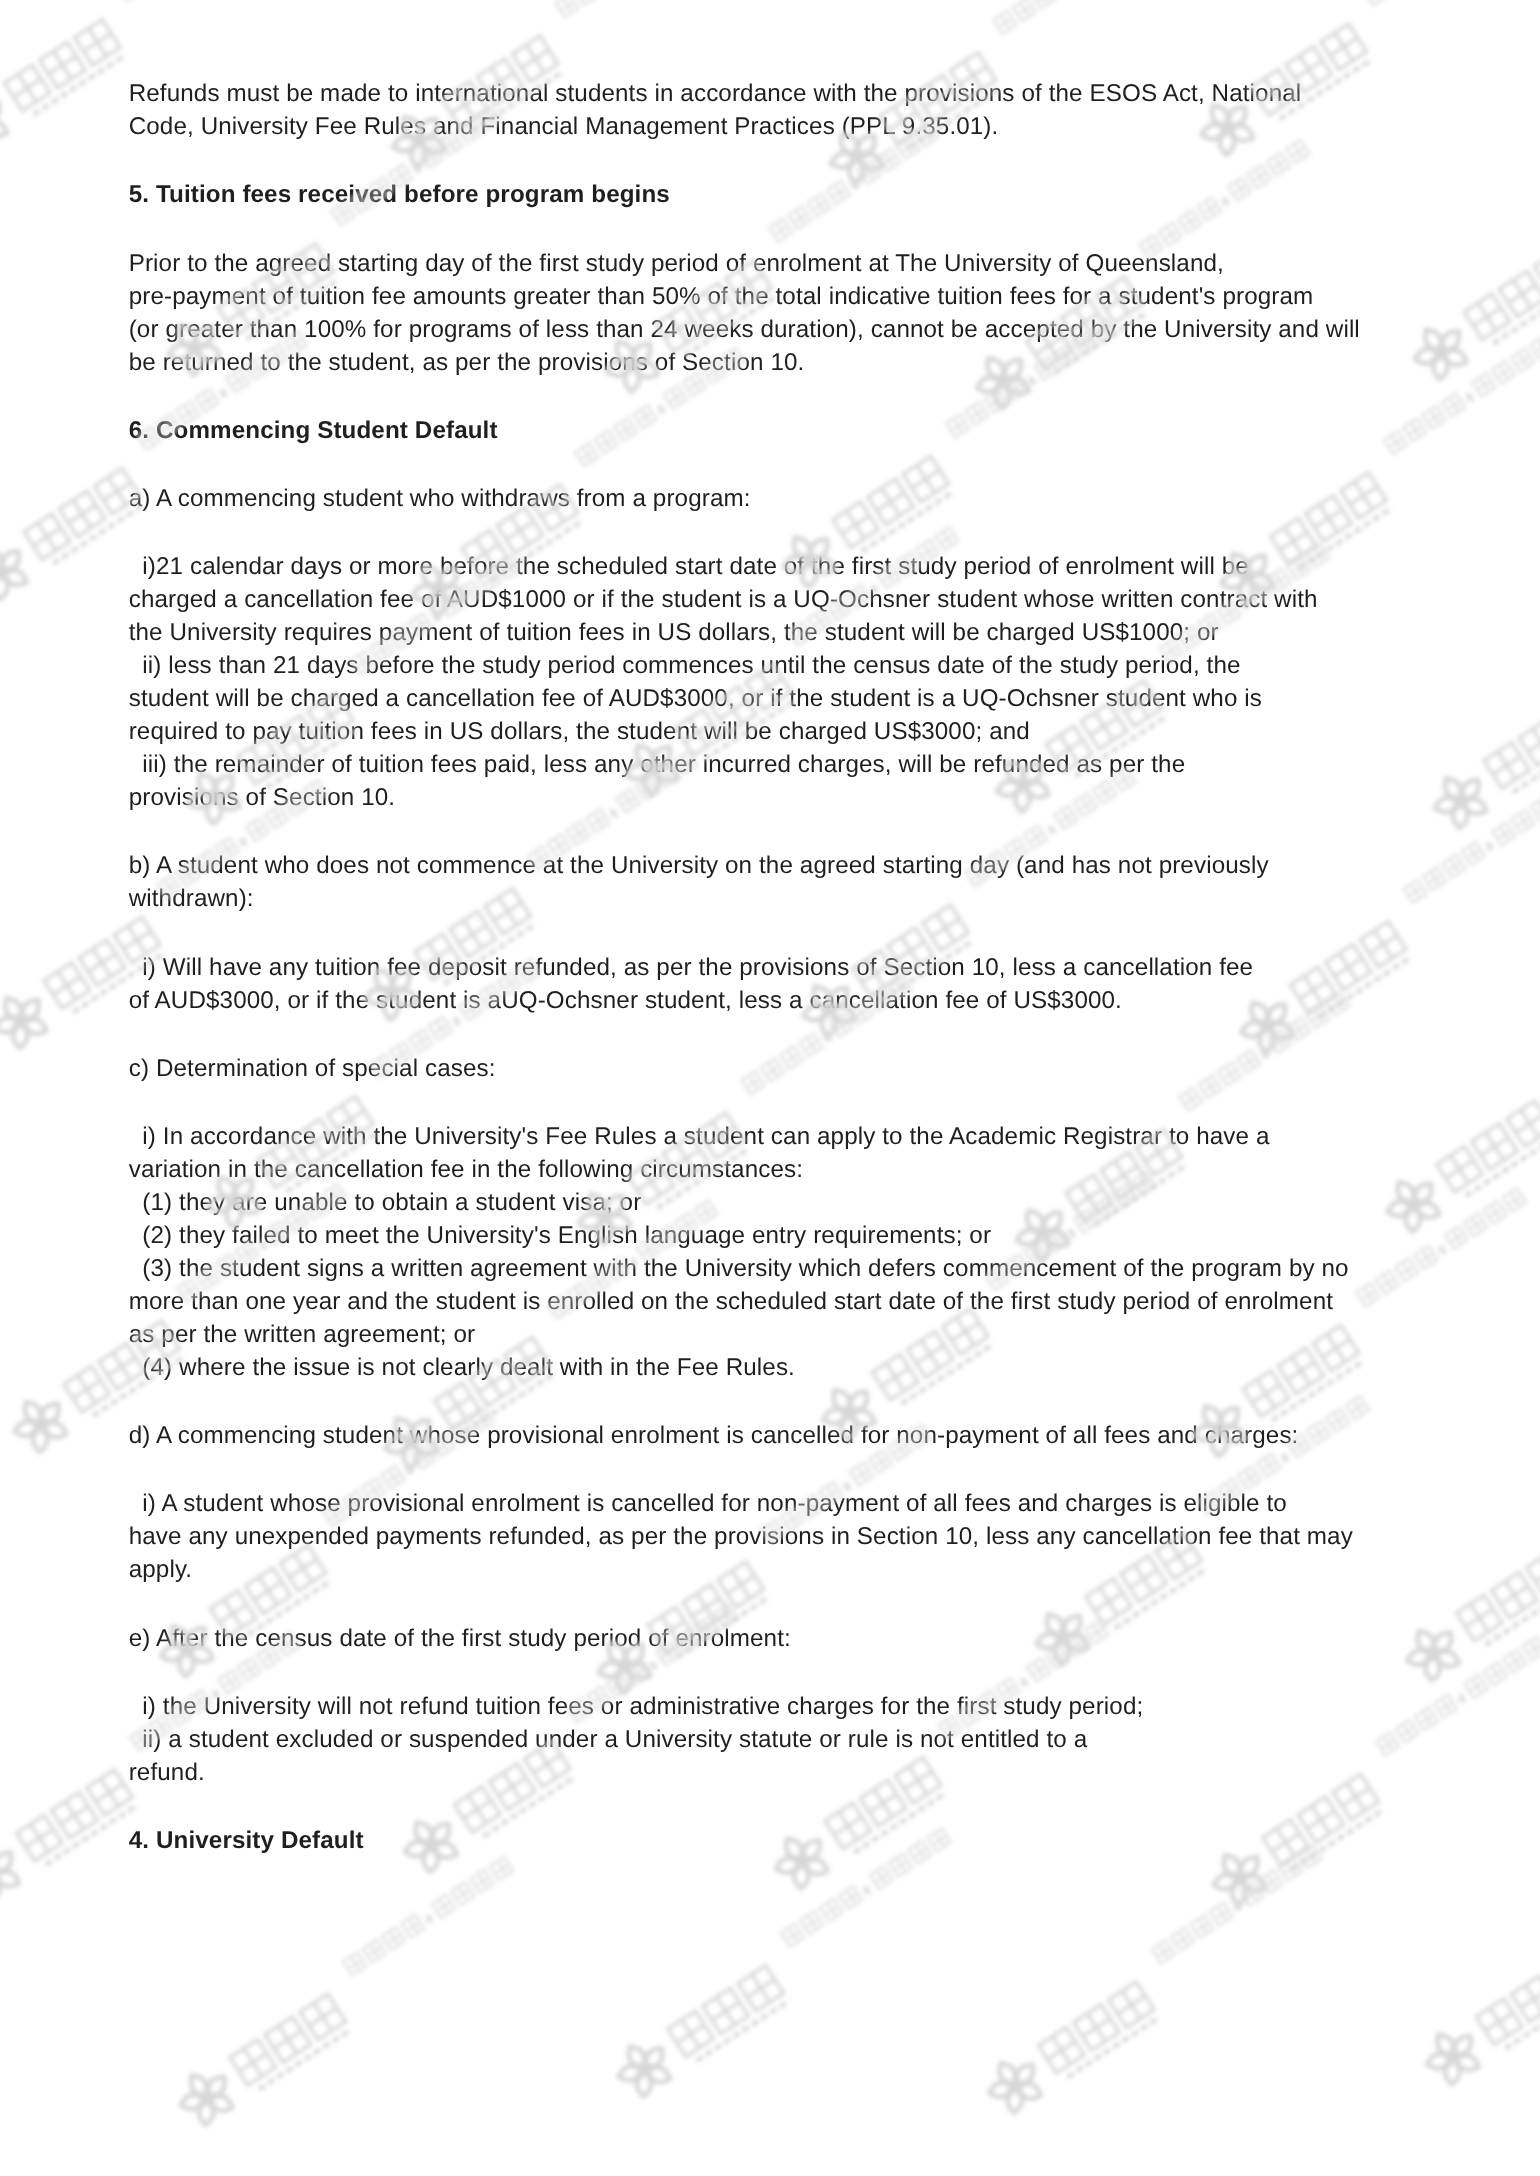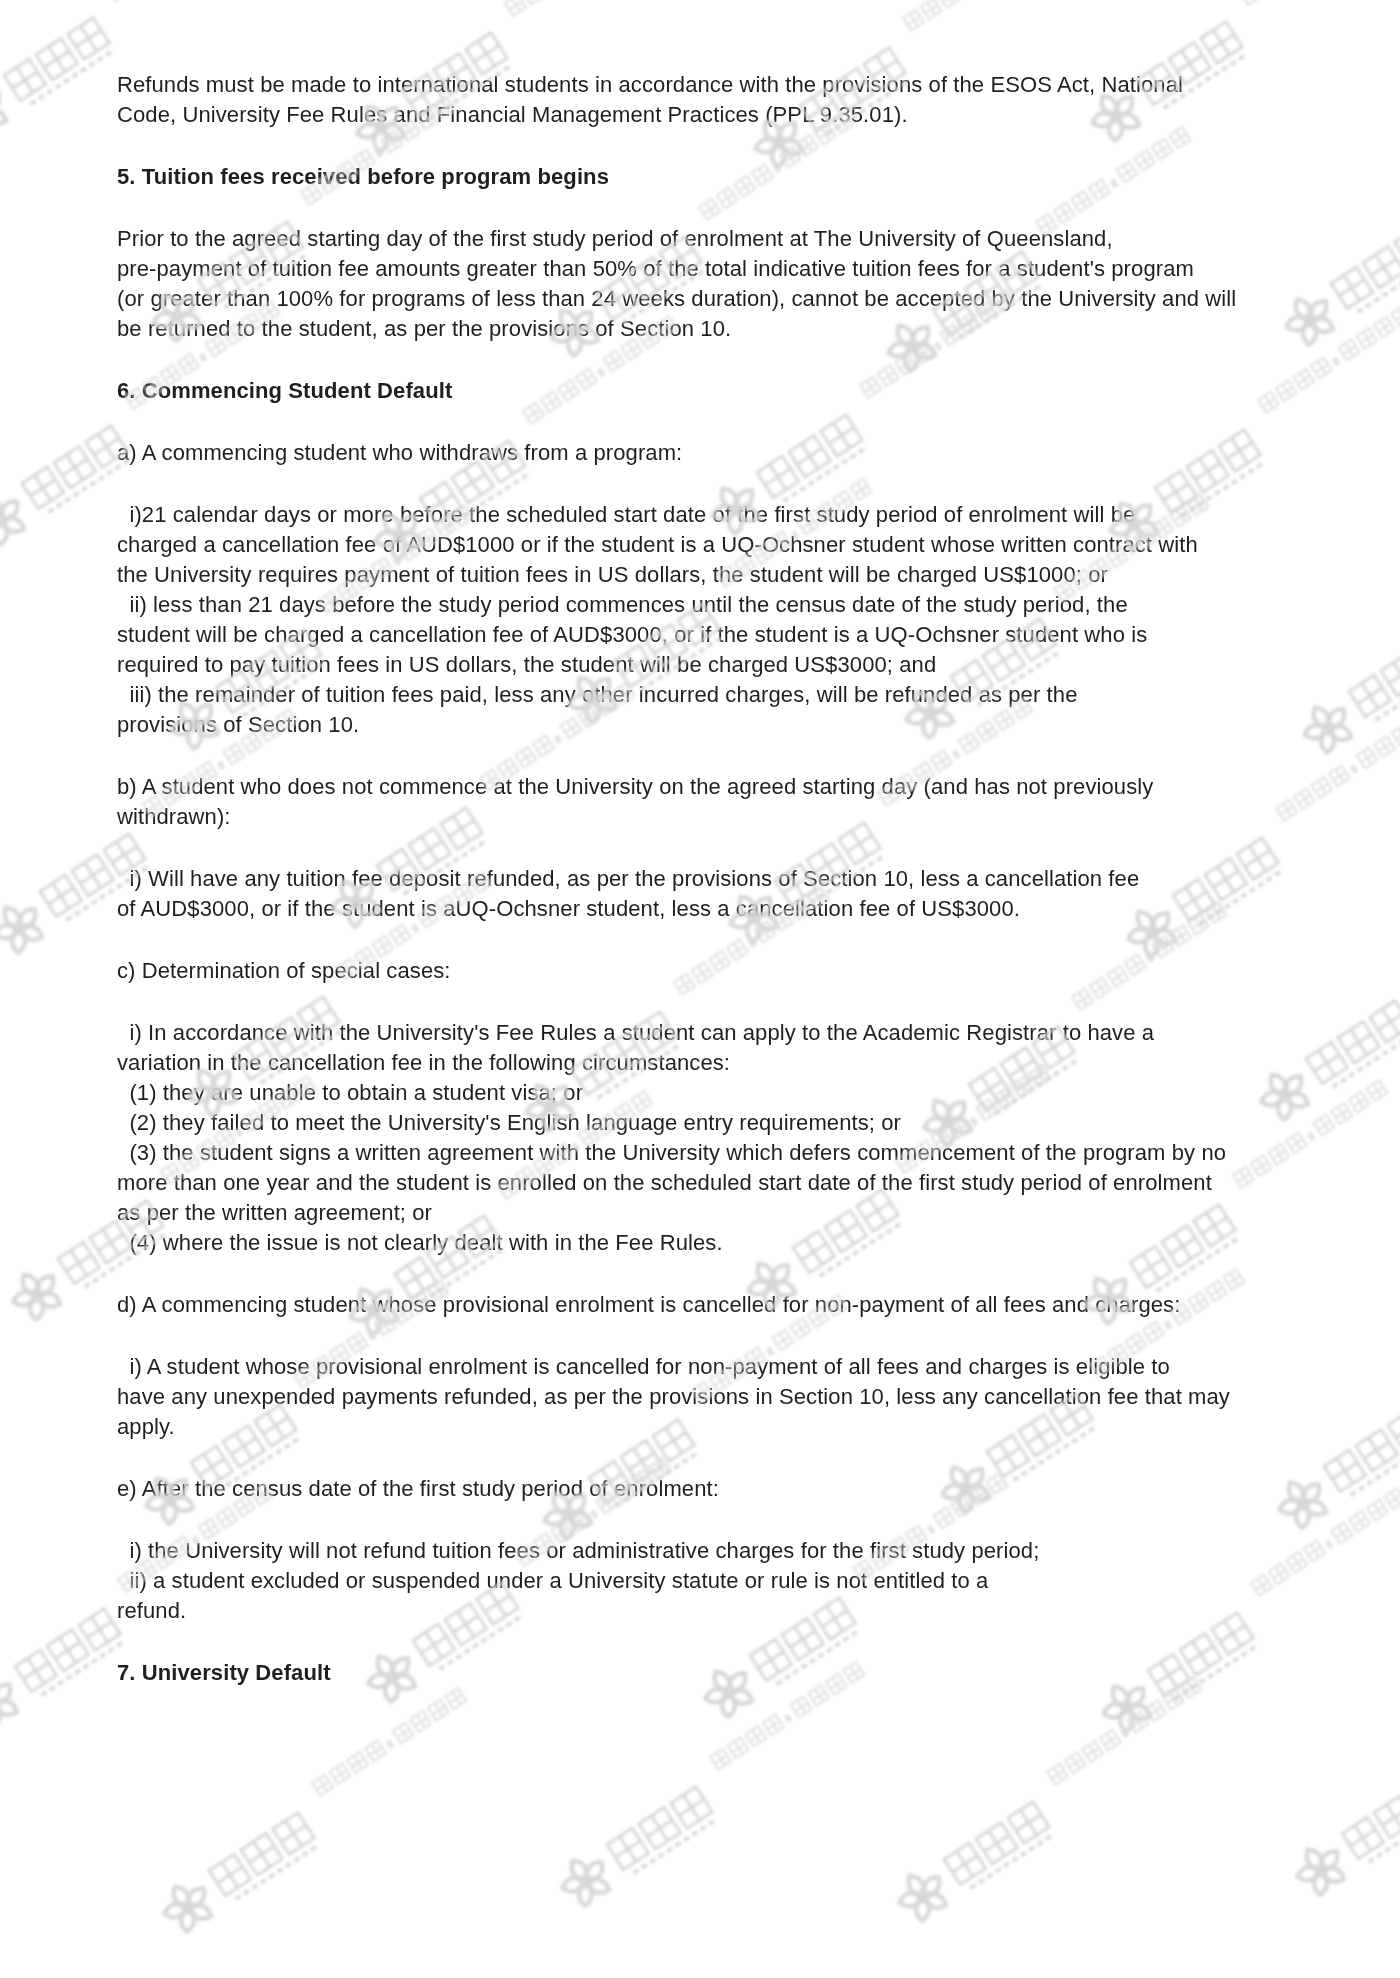--- a/index.html
+++ b/index.html
@@ -105,21 +105,21 @@
 as per the written agreement; or
   (4) where the issue is not clearly dealt with in the Fee Rules.</p>
   <p class="para">d) A commencing student whose provisional enrolment is cancelled for non-payment of all fees and charges:</p>
   <p class="para">  i) A student whose provisional enrolment is cancelled for non-payment of all fees and charges is eligible to
 have any unexpended payments refunded, as per the provisions in Section 10, less any cancellation fee that may
 apply.</p>
   <p class="para">e) After the census date of the first study period of enrolment:</p>
   <p class="para">  i) the University will not refund tuition fees or administrative charges for the first study period;
   ii) a student excluded or suspended under a University statute or rule is not entitled to a
 refund.</p>
-  <h3 class="heading">7. University Default</h3>
+  <h3 class="heading">4. University Default</h3>
 </div>
 
 <div class="wm-layer">
     <div class="wm wm-a" style="left: -25px; top: 95px;">
     <svg class="wm-logo" width="56" height="56" viewBox="0 0 64 64" fill="none" stroke="currentColor" stroke-width="5">
       <path d="M32 4 C42 12 42 22 32 28 C22 22 22 12 32 4 Z"></path>
       <path d="M32 4 C42 12 42 22 32 28 C22 22 22 12 32 4 Z" transform="rotate(72 32 32)"></path>
       <path d="M32 4 C42 12 42 22 32 28 C22 22 22 12 32 4 Z" transform="rotate(144 32 32)"></path>
       <path d="M32 4 C42 12 42 22 32 28 C22 22 22 12 32 4 Z" transform="rotate(216 32 32)"></path>
       <path d="M32 4 C42 12 42 22 32 28 C22 22 22 12 32 4 Z" transform="rotate(288 32 32)"></path>

